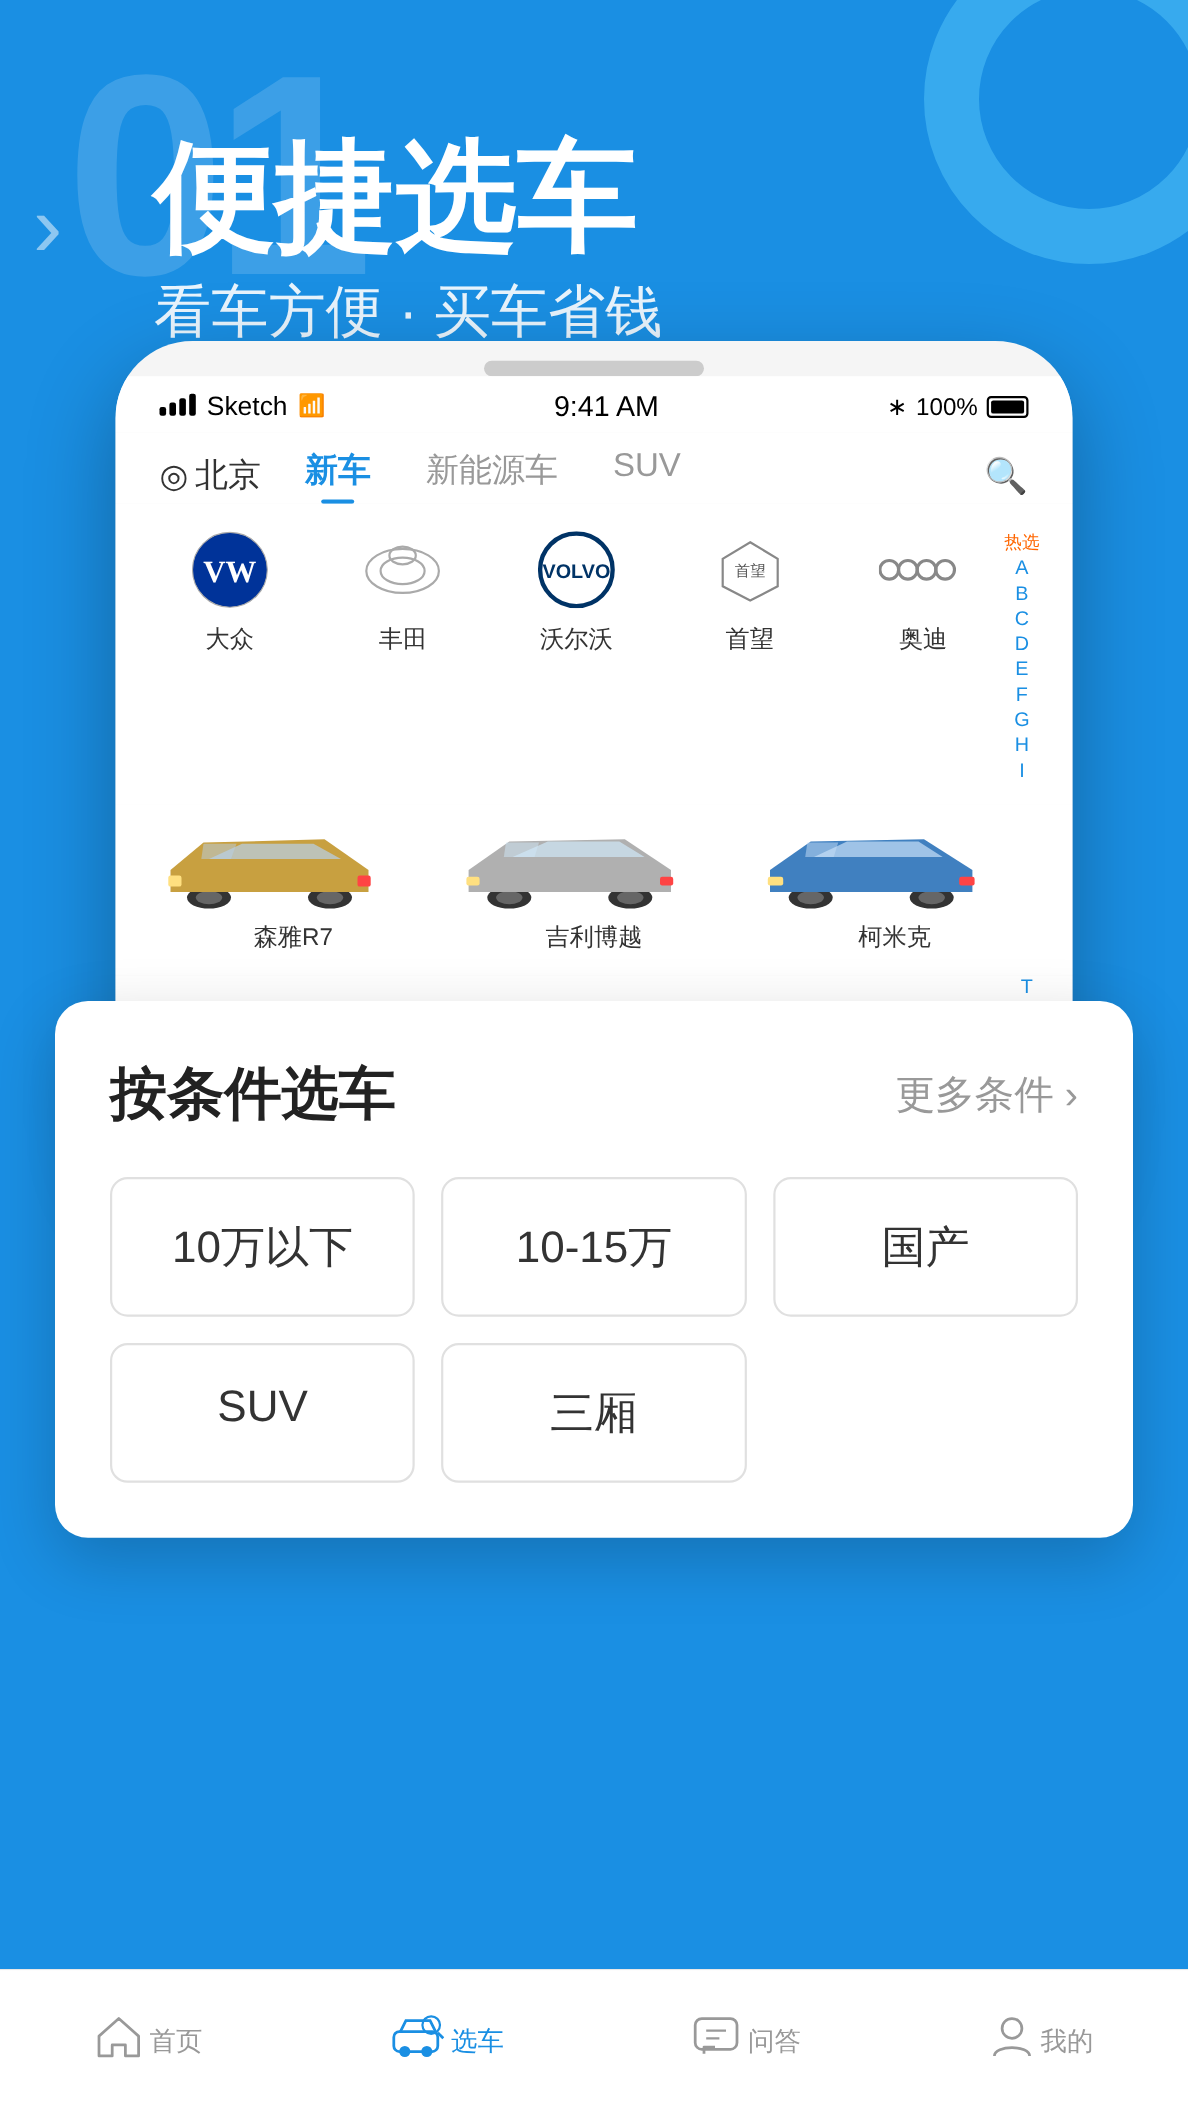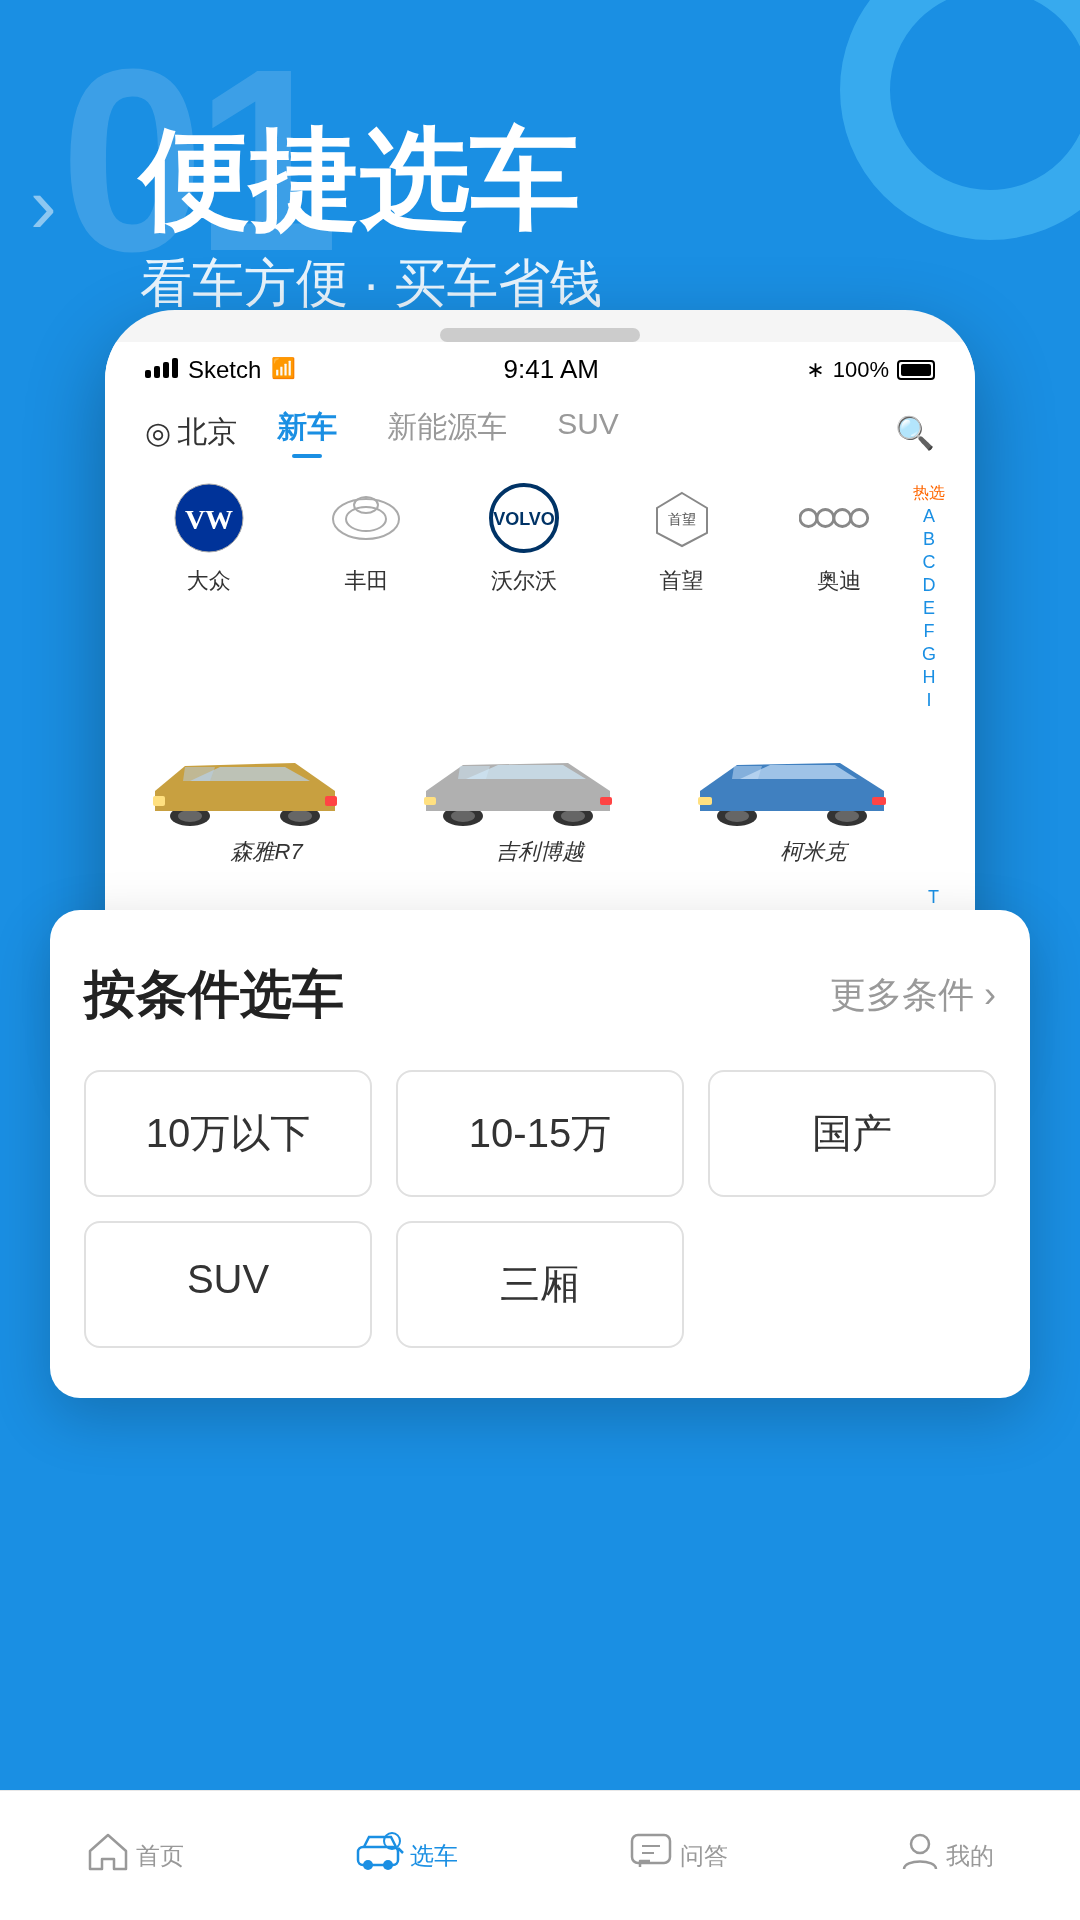--- a/index.html
+++ b/index.html
@@ -227,21 +227,20 @@
       display: grid;
       grid-template-columns: repeat(3, 1fr);
       gap: 10px;
       flex: 1;
     }
     .car-item {
       display: flex;
       flex-direction: column;
       align-items: center;
       gap: 6px;
-      font-style: italic;
     }
     .car-image {
       width: 100%;
       height: 90px;
       position: relative;
     }
     .car-name {
       font-size: 22px;
       color: #333;
     }
@@ -257,21 +256,21 @@
 
     
     .filter-card {
       position: absolute;
       top: 910px;
       left: 50%;
       transform: translateX(-50%);
       width: 980px;
       background: #fff;
       border-radius: 30px;
-      padding: 50px 34px 50px;
+      padding: 50px 50px 50px;
       box-shadow: 0 20px 60px rgba(0,0,0,0.2);
       z-index: 10;
     }
     .filter-header {
       display: flex;
       justify-content: space-between;
       align-items: center;
       margin-bottom: 40px;
     }
     .filter-title {

